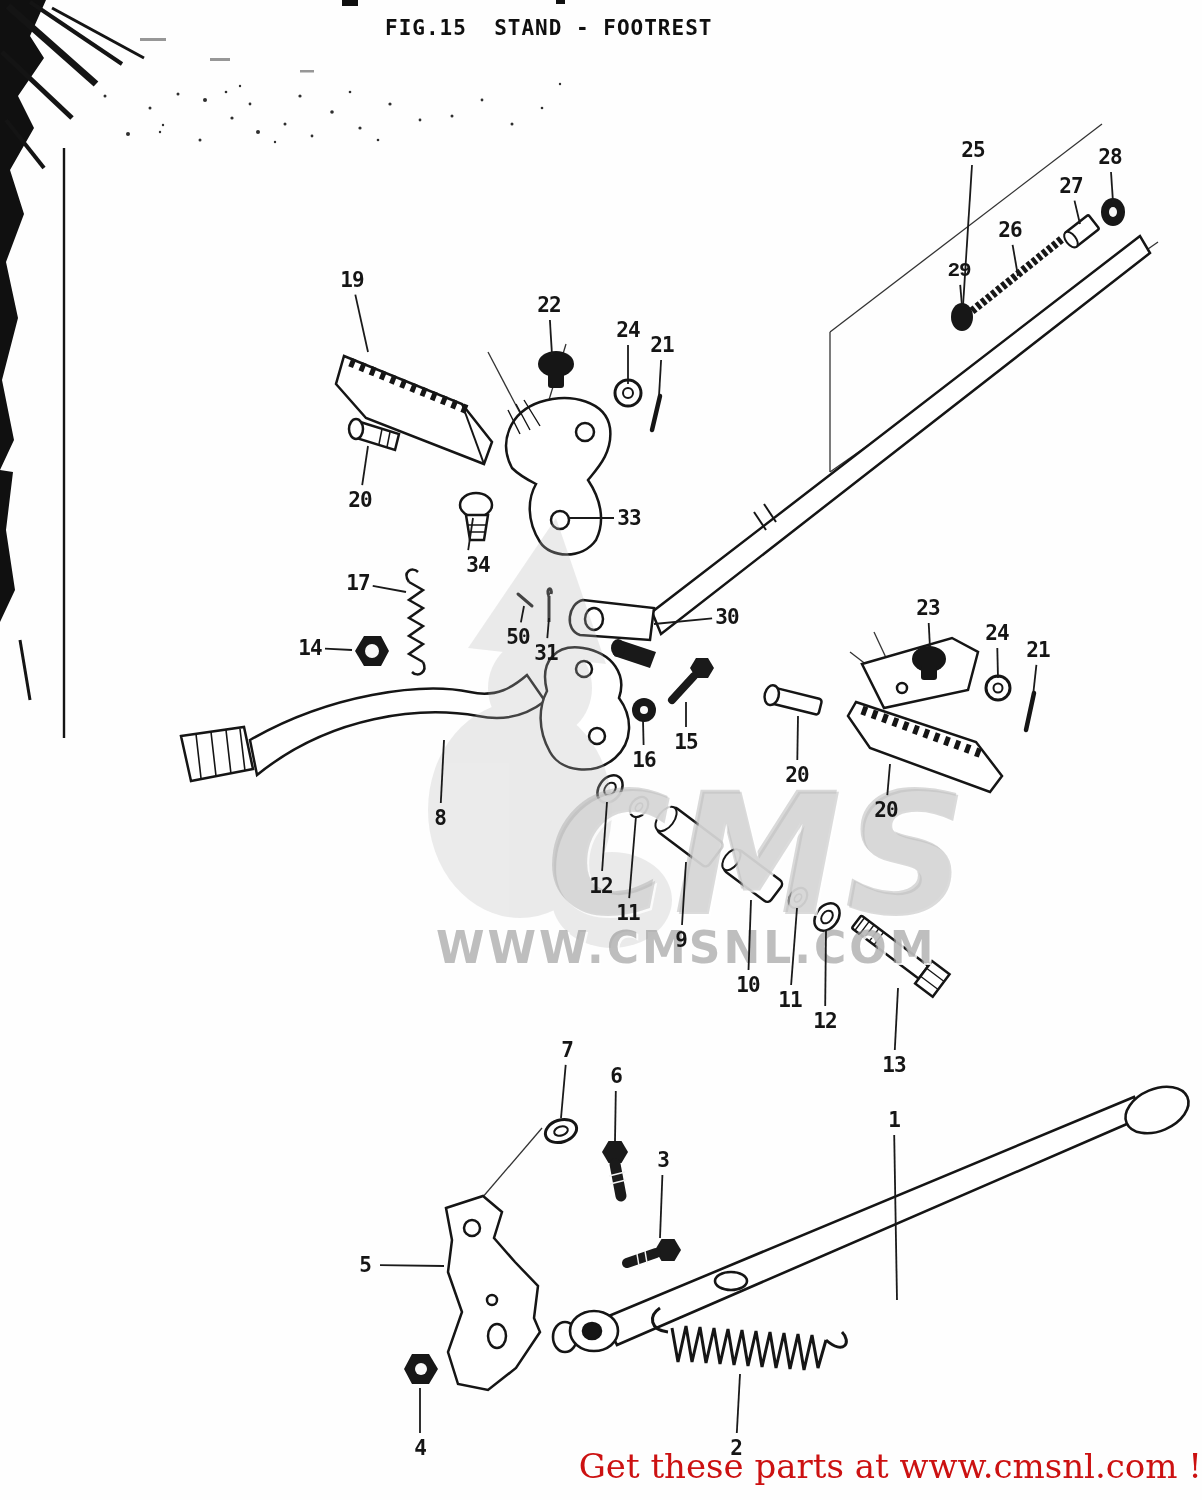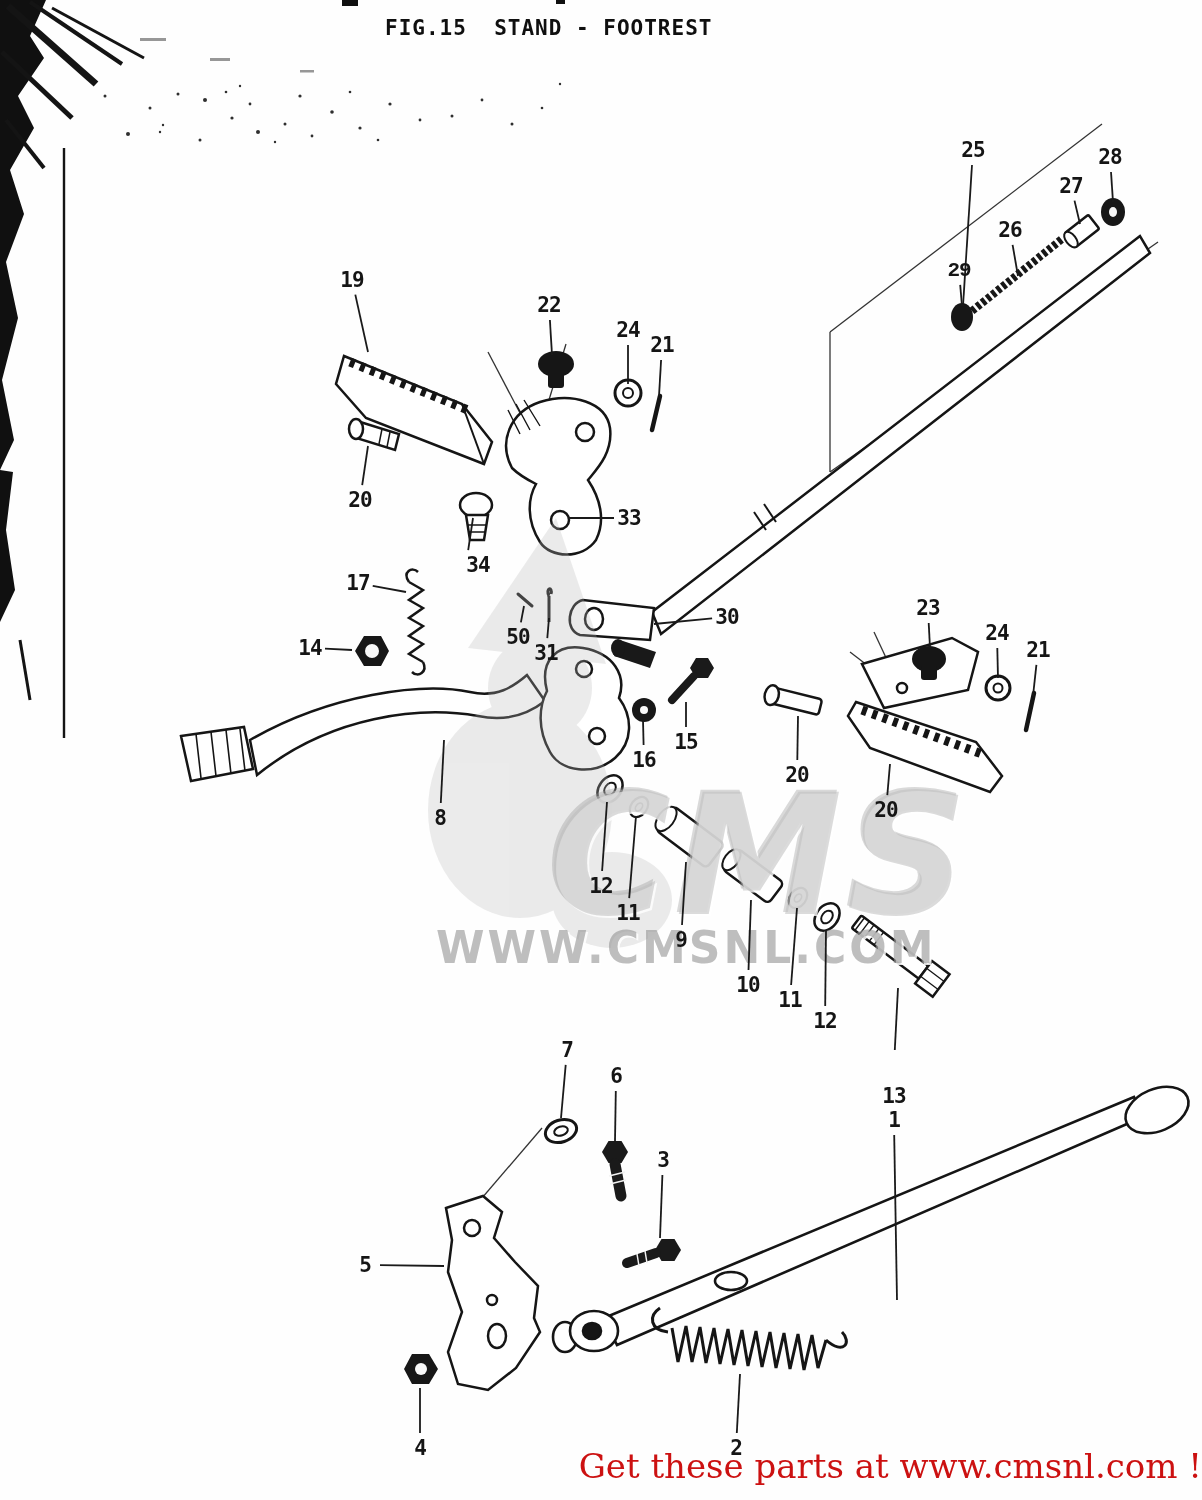--- a/index.html
+++ b/index.html
@@ -373,21 +373,21 @@
       <div class="callout" style="left: 686px; top: 742px;">15</div>
       <div class="callout" style="left: 797px; top: 775px;">20</div>
       <div class="callout" style="left: 886px; top: 810px;">20</div>
       <div class="callout" style="left: 440px; top: 818px;">8</div>
       <div class="callout" style="left: 601px; top: 886px;">12</div>
       <div class="callout" style="left: 628px; top: 913px;">11</div>
       <div class="callout" style="left: 681px; top: 940px;">9</div>
       <div class="callout" style="left: 748px; top: 985px;">10</div>
       <div class="callout" style="left: 790px; top: 1000px;">11</div>
       <div class="callout" style="left: 825px; top: 1021px;">12</div>
-      <div class="callout" style="left: 894px; top: 1096px;">13</div>
+      <div class="callout" style="left: 894px; top: 1065px;">13</div>
       <div class="callout" style="left: 567px; top: 1050px;">7</div>
       <div class="callout" style="left: 616px; top: 1076px;">6</div>
       <div class="callout" style="left: 663px; top: 1160px;">3</div>
       <div class="callout" style="left: 365px; top: 1265px;">5</div>
       <div class="callout" style="left: 420px; top: 1448px;">4</div>
       <div class="callout" style="left: 894px; top: 1120px;">1</div>
       <div class="callout" style="left: 736px; top: 1448px;">2</div>
     </div>
 
   <div class="footer-text">Get these parts at www.cmsnl.com !</div>

